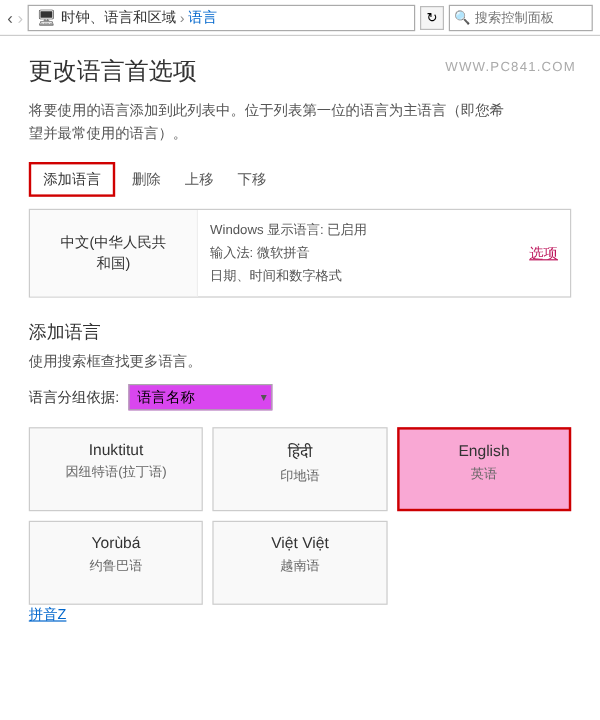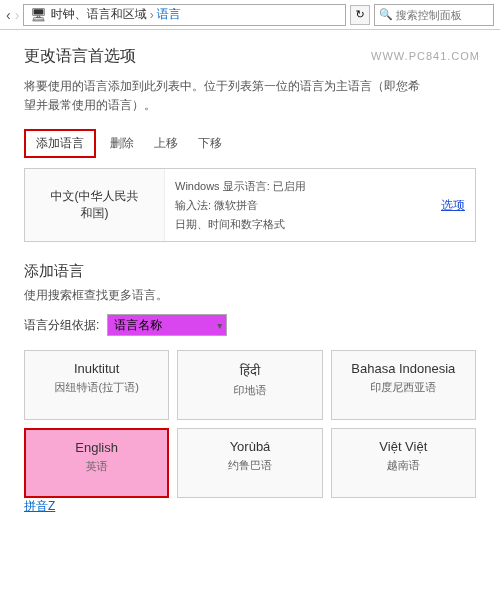--- a/index.html
+++ b/index.html
@@ -85,21 +85,21 @@
     .watermark {
       position: absolute;
       top: 50px;
       right: 20px;
       font-size: 11px;
       color: #aaa;
       letter-spacing: 1px;
     }
 
     .page-title {
-      font-size: 16px;
+      font-size: 20px;
       color: #333;
       font-weight: normal;
       margin-bottom: 10px;
     }
 
     .description {
       font-size: 12px;
       color: #555;
       line-height: 1.6;
       margin-bottom: 14px;
@@ -163,21 +163,21 @@
       flex: 1;
       padding: 8px 10px;
       font-size: 11px;
       color: #555;
       line-height: 1.7;
     }
     .lang-cell-action {
       display: flex;
       align-items: center;
       padding: 0 10px;
-      color: #1d4ed8;
+      color: #be185d;
       font-size: 12px;
       cursor: pointer;
       text-decoration: underline;
     }
 
     
     .section-title {
       font-size: 15px;
       color: #333;
       font-weight: normal;
@@ -331,24 +331,20 @@
   
   <div class="lang-grid" id="lang-grid">
   <div class="lang-card">
         <div class="lang-card-name">Inuktitut</div>
         <div class="lang-card-native">因纽特语(拉丁语)</div>
       </div>
       <div class="lang-card">
         <div class="lang-card-name">हिंदी</div>
         <div class="lang-card-native">印地语</div>
       </div>
-      <div class="lang-card">
-        <div class="lang-card-name">Bahasa Indonesia</div>
-        <div class="lang-card-native">印度尼西亚语</div>
-      </div>
       <div class="lang-card selected">
         <div class="lang-card-name">English</div>
         <div class="lang-card-native">英语</div>
       </div>
       <div class="lang-card">
         <div class="lang-card-name">Yorùbá</div>
         <div class="lang-card-native">约鲁巴语</div>
       </div>
       <div class="lang-card">
         <div class="lang-card-name">Việt Việt</div>

